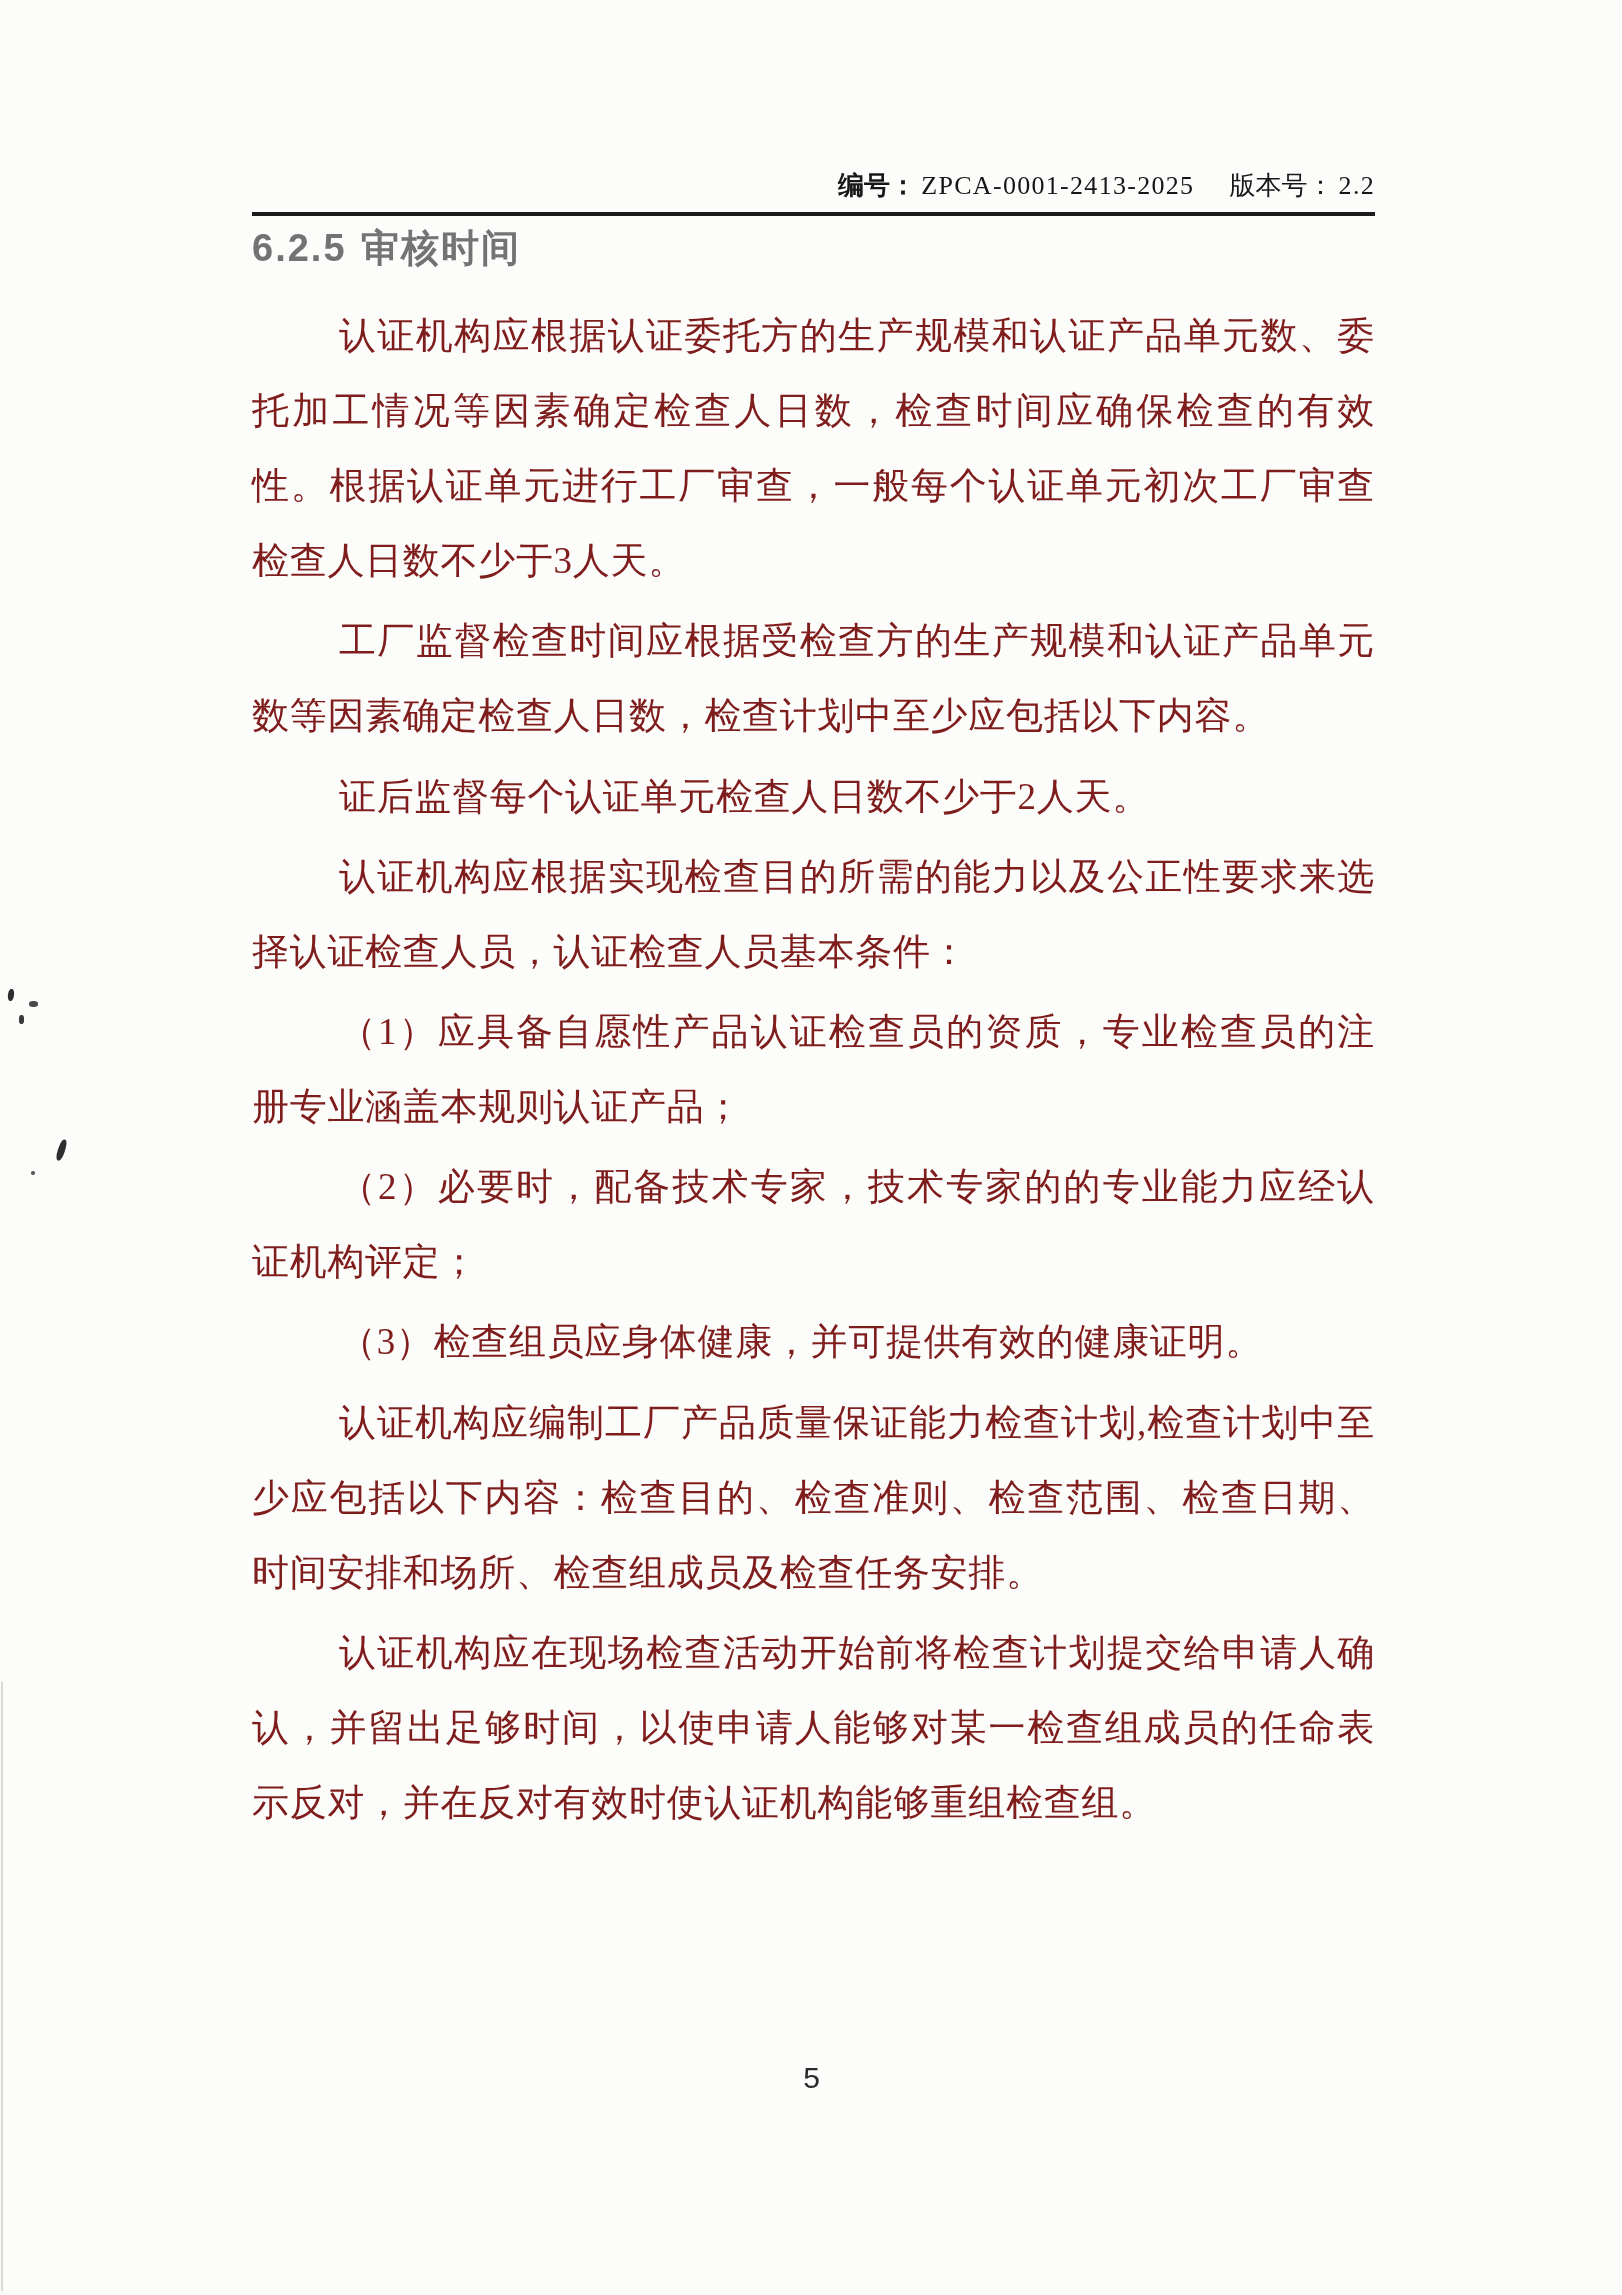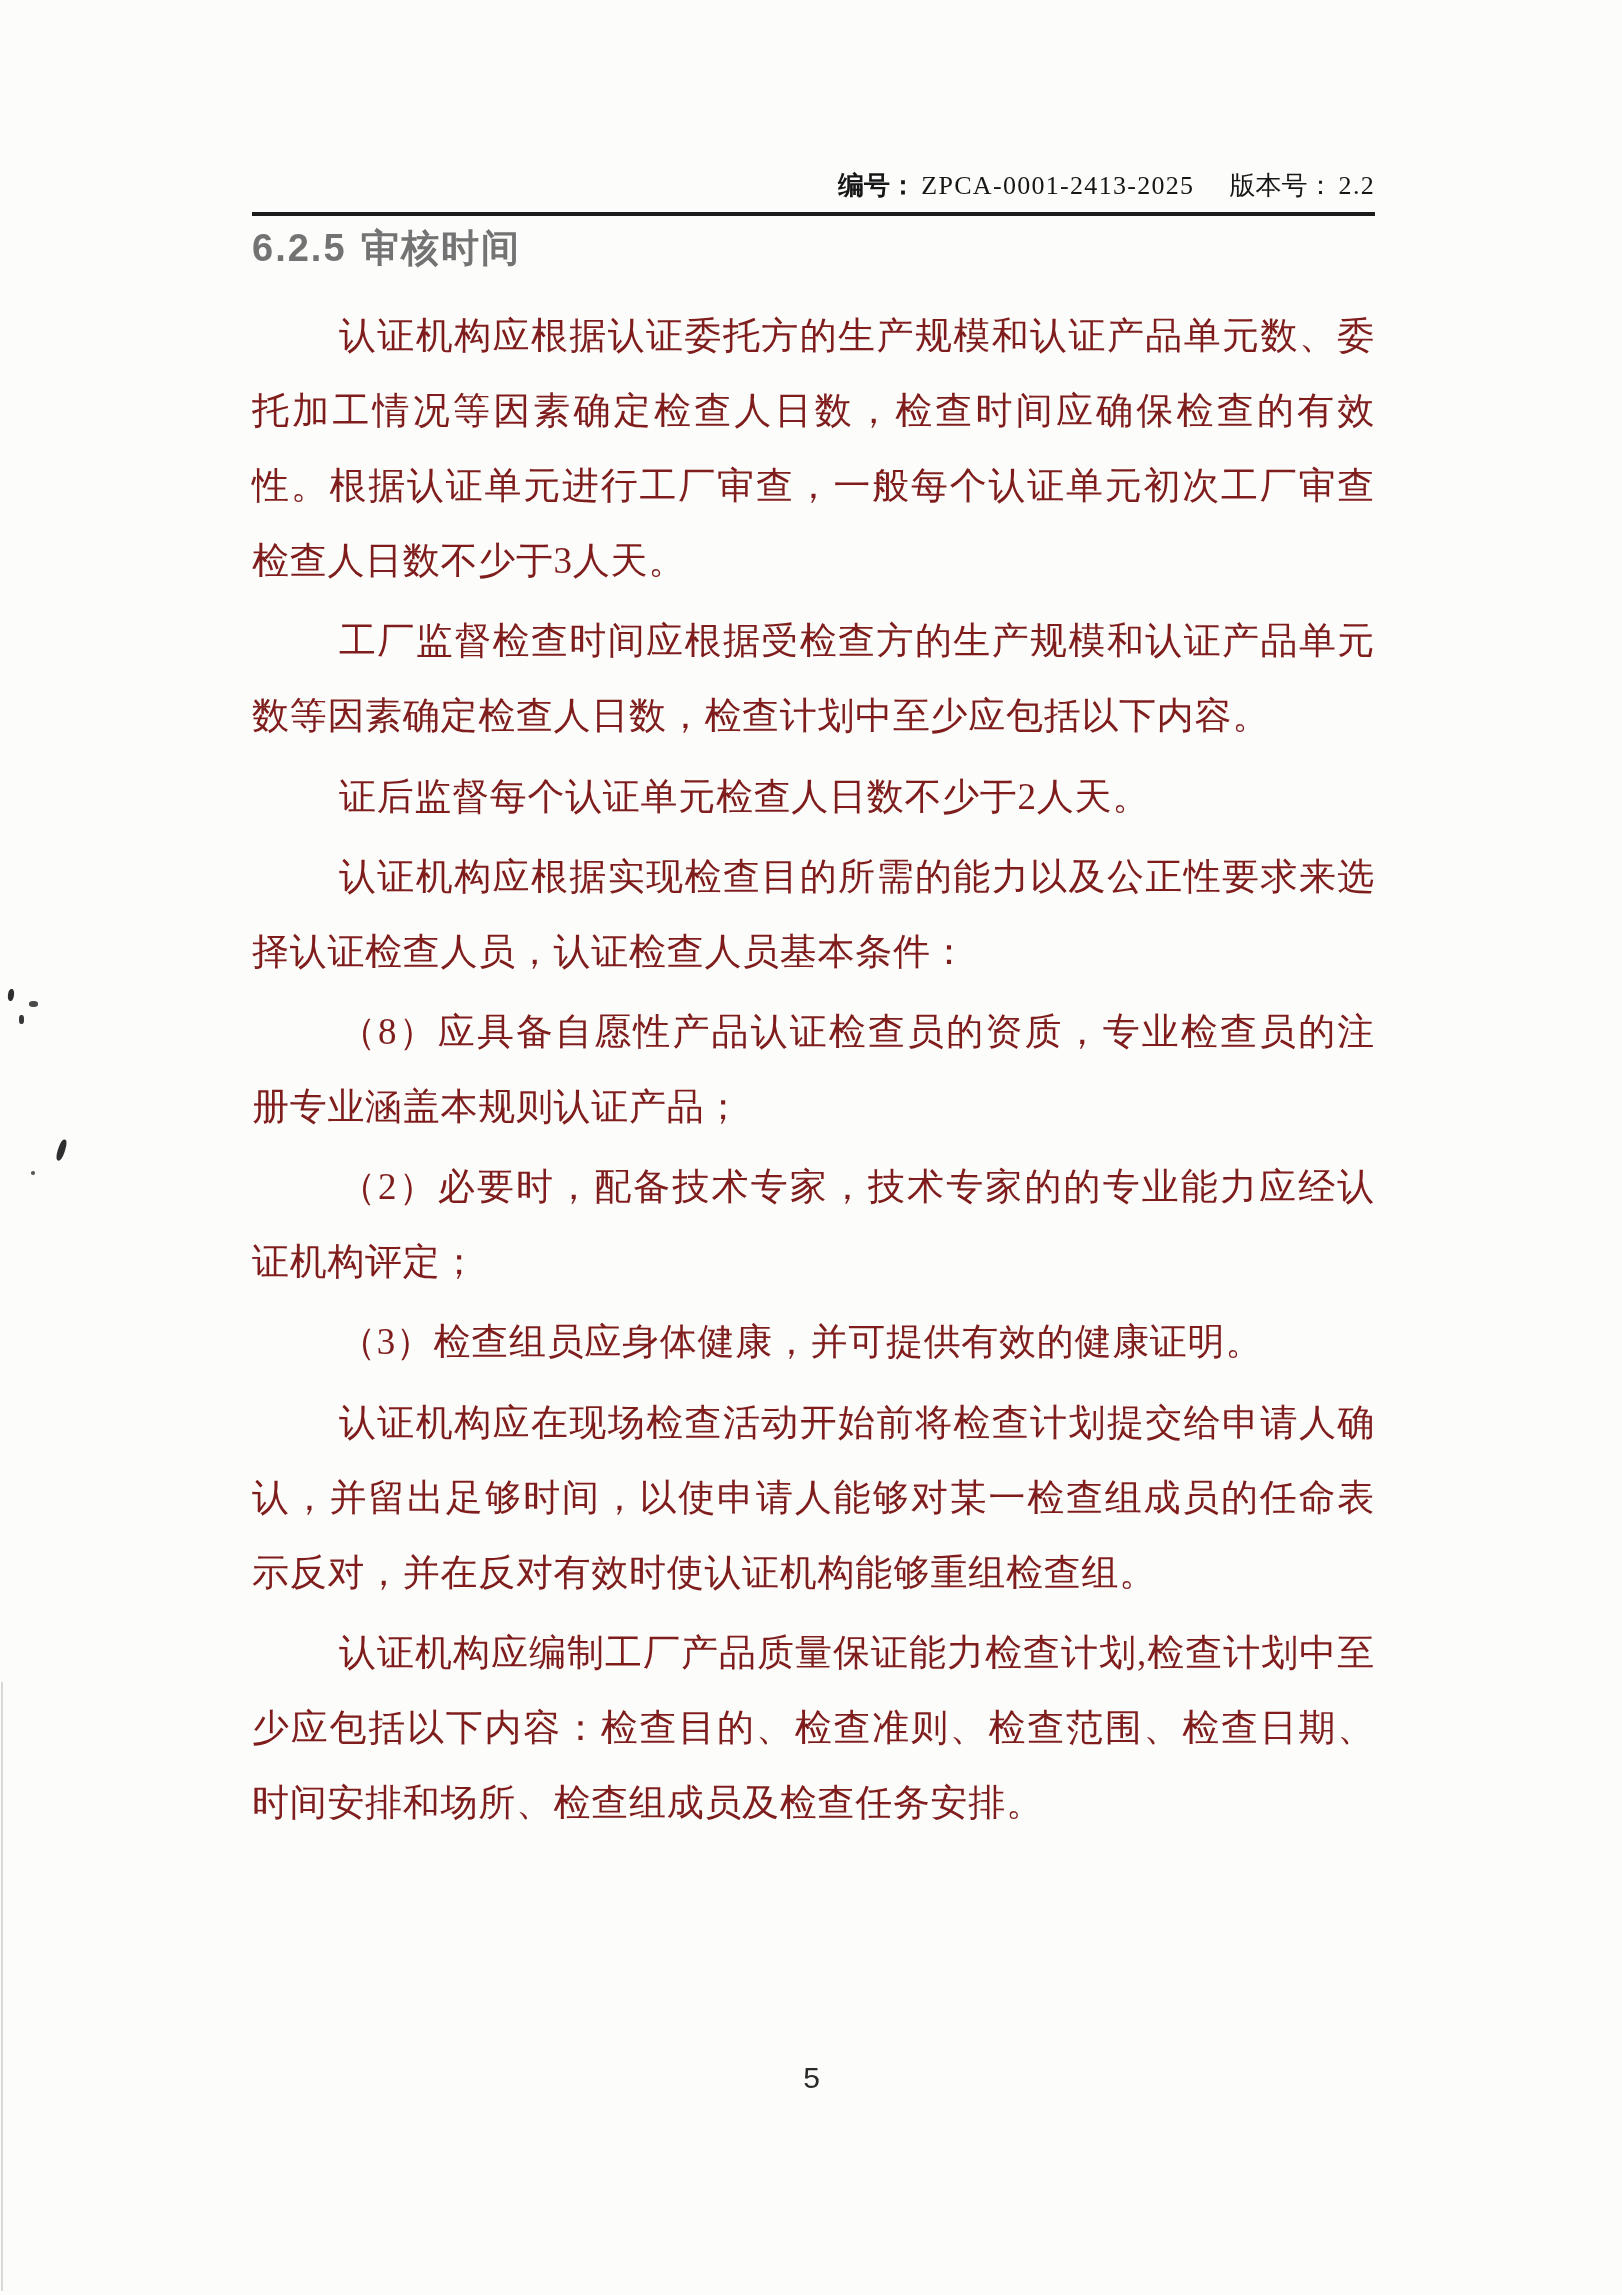--- a/index.html
+++ b/index.html
@@ -121,26 +121,26 @@
     <div class="rule"></div>
 
     <h2 class="sec-heading" id="heading-625">
       <span class="sec-number">6.2.5</span><span>审核时间</span>
     </h2>
     <p class="body-para">认证机构应根据认证委托方的生产规模和认证产品单元数、委托加工情况等因素确定检查人日数，检查时间应确保检查的有效性。根据认证单元进行工厂审查，一般每个认证单元初次工厂审查检查人日数不少于3人天。</p>
     <p class="body-para">工厂监督检查时间应根据受检查方的生产规模和认证产品单元数等因素确定检查人日数，检查计划中至少应包括以下内容。</p>
     <p class="body-para">证后监督每个认证单元检查人日数不少于2人天。</p>
 
     <p class="body-para">认证机构应根据实现检查目的所需的能力以及公正性要求来选择认证检查人员，认证检查人员基本条件：</p>
-    <p class="body-para">（8）应具备自愿性产品认证检查员的资质，专业检查员的注册专业涵盖本规则认证产品；</p>
+    <p class="body-para">（1）应具备自愿性产品认证检查员的资质，专业检查员的注册专业涵盖本规则认证产品；</p>
     <p class="body-para">（2）必要时，配备技术专家，技术专家的的专业能力应经认证机构评定；</p>
     <p class="body-para">（3）检查组员应身体健康，并可提供有效的健康证明。</p>
 
+    <p class="body-para">认证机构应编制工厂产品质量保证能力检查计划,检查计划中至少应包括以下内容：检查目的、检查准则、检查范围、检查日期、时间安排和场所、检查组成员及检查任务安排。</p>
     <p class="body-para">认证机构应在现场检查活动开始前将检查计划提交给申请人确认，并留出足够时间，以使申请人能够对某一检查组成员的任命表示反对，并在反对有效时使认证机构能够重组检查组。</p>
-    <p class="body-para">认证机构应编制工厂产品质量保证能力检查计划,检查计划中至少应包括以下内容：检查目的、检查准则、检查范围、检查日期、时间安排和场所、检查组成员及检查任务安排。</p>
 
   </div>
 
   <div class="page-number">5</div>
 
   <div class="speck speck-a"></div>
   <div class="speck speck-b"></div>
   <div class="speck speck-c"></div>
   <div class="speck speck-d"></div>
   <div class="speck speck-e"></div>

